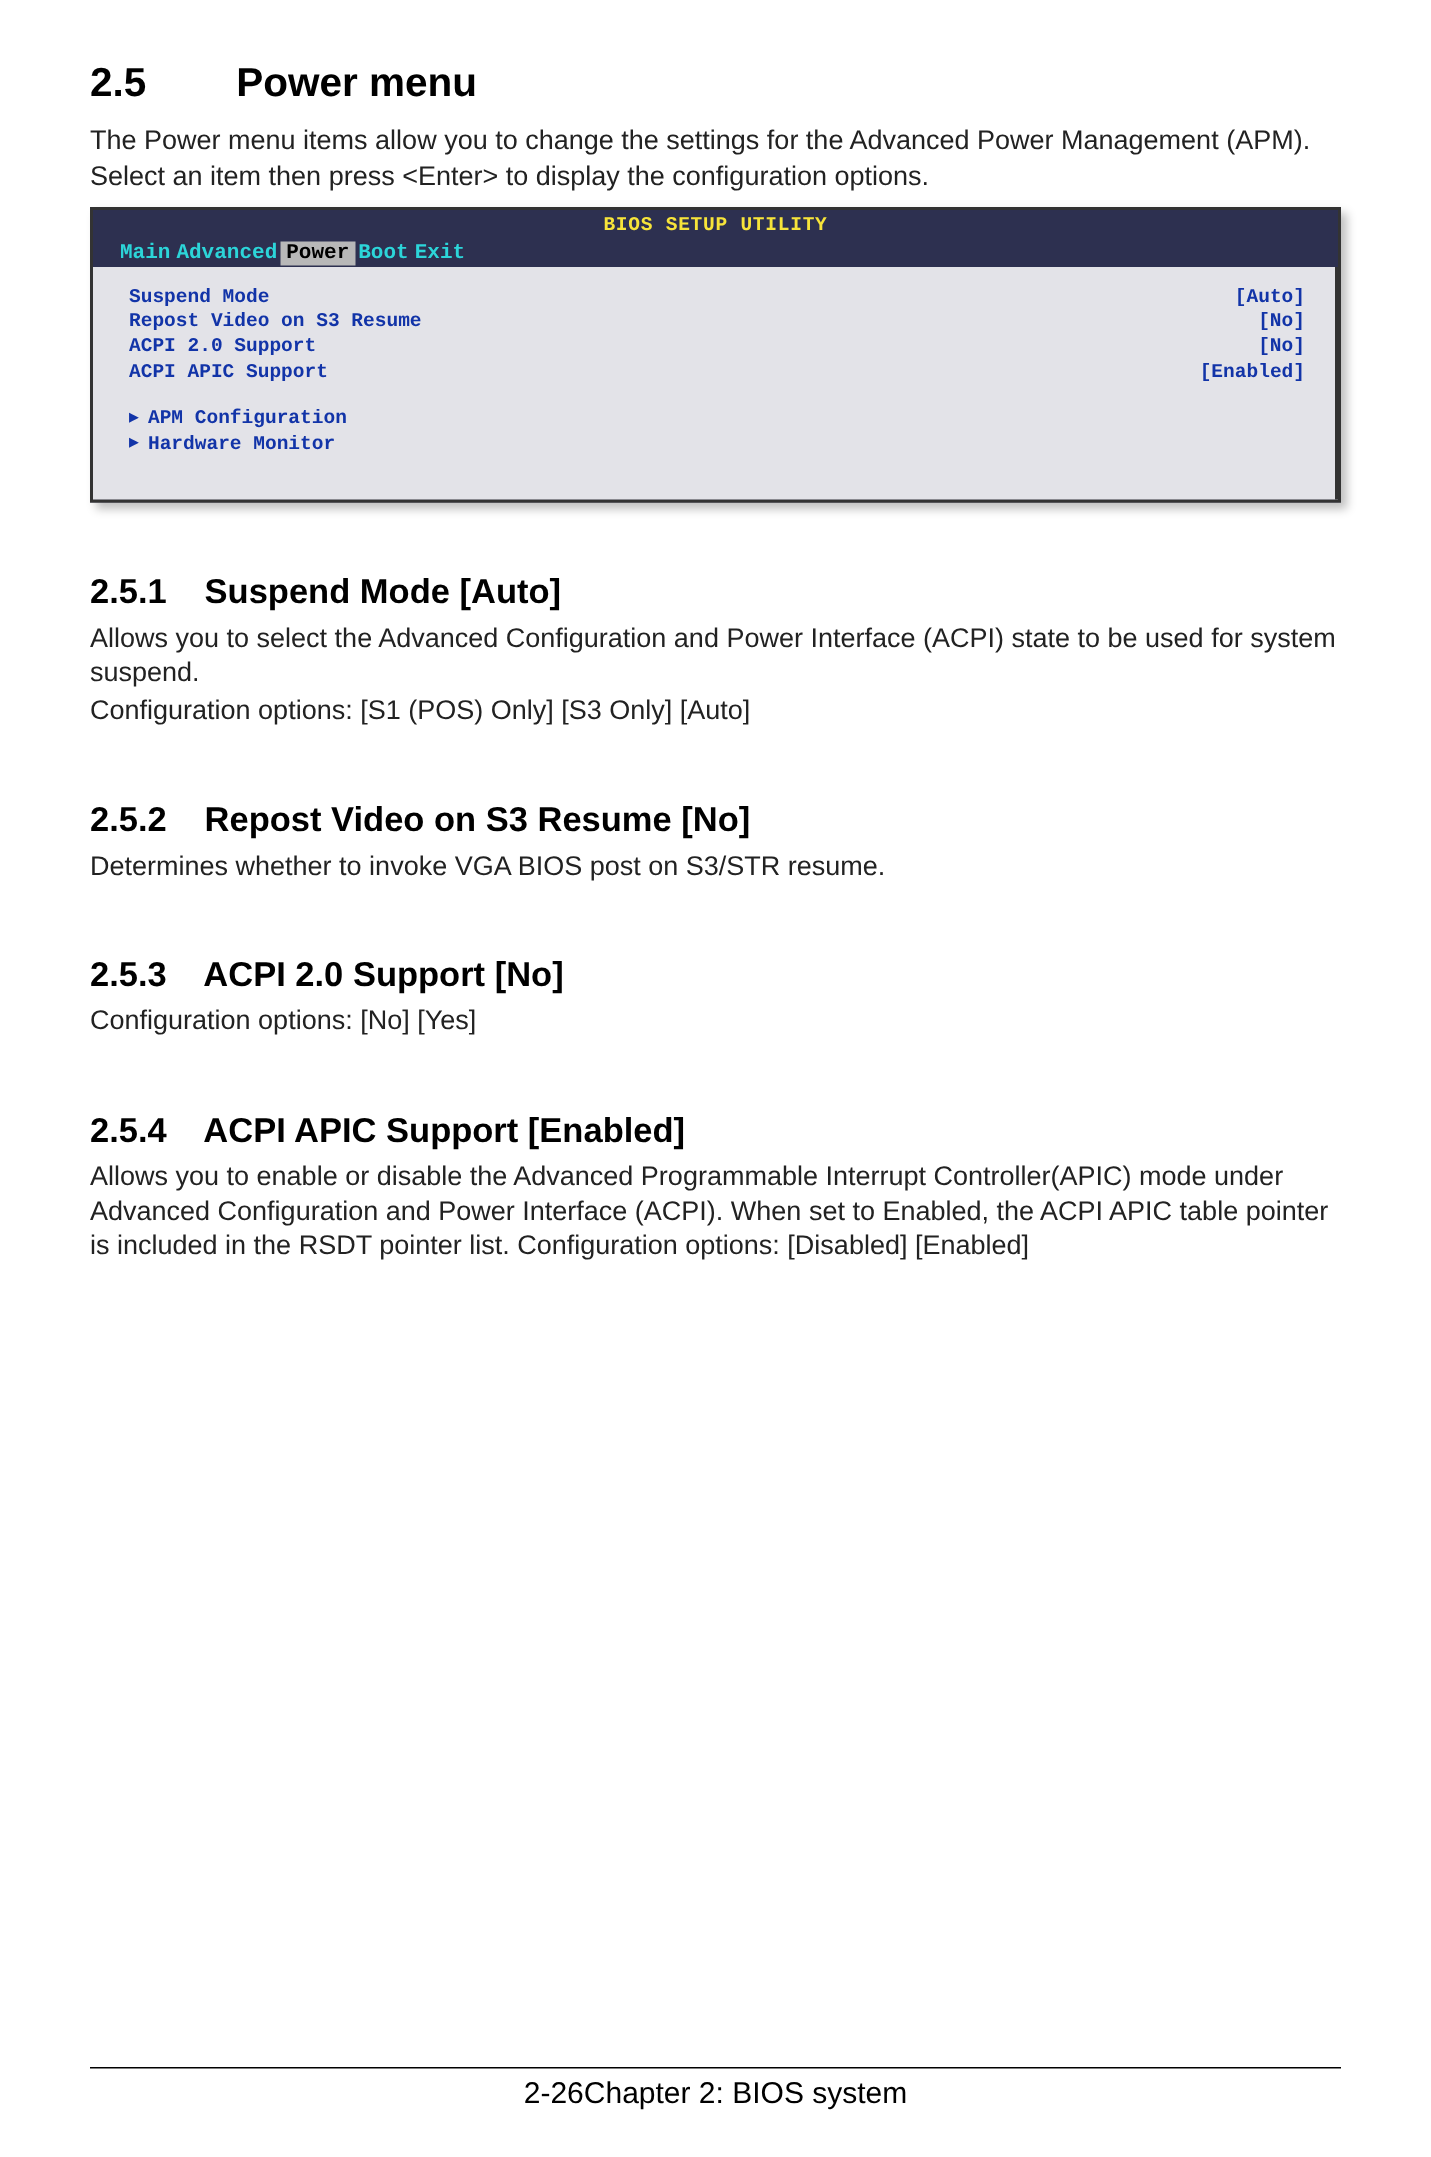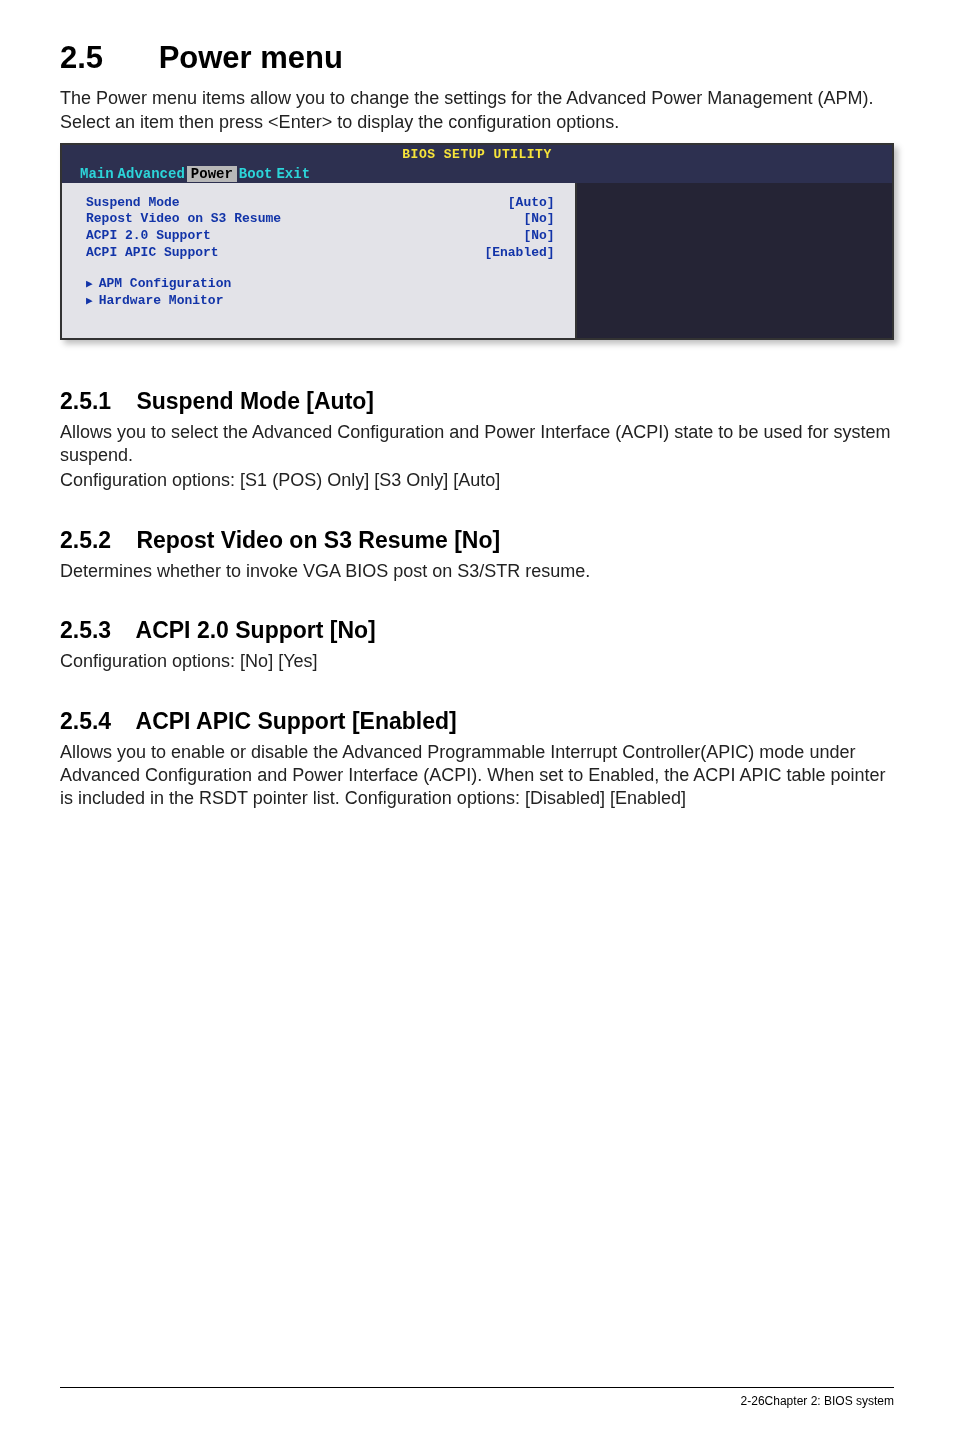--- a/index.html
+++ b/index.html
@@ -6,38 +6,38 @@
     body {
       font-family: Arial, Helvetica, sans-serif;
       background: #fff;
       width: 954px;
       padding: 40px 60px 30px 60px;
       display: flex;
       flex-direction: column;
       min-height: 1438px;
     }
     .main-heading {
-      font-size: 31px;
+      font-size: 27px;
       font-weight: bold;
       margin-bottom: 10px;
       color: #000;
     }
     .num-part { display: inline-block; width: 90px; }
     .intro-text {
       font-size: 18px;
       line-height: 1.35;
       margin-bottom: 8px;
       color: #222;
     }
 
     
     .bios-box {
       border: 2px solid #333;
       background: #2e2e3e;
-      margin-bottom: 28px;
+      margin-bottom: 13px;
       box-shadow: 4px 4px 6px rgba(0,0,0,0.25);
     }
     .bios-header {
       background: #2d3050;
       display: flex;
       align-items: flex-start;
       position: relative;
       height: 38px;
       font-family: "Courier New", monospace;
       font-size: 14px;
@@ -65,20 +65,21 @@
     .bios-tab {
       padding: 0 2px;
     }
     .bios-tab.active {
       background: #b8b8b8;
       color: #000000;
       padding: 0 4px;
     }
     .bios-body {
       display: flex;
+      flex-direction: column;
     }
     .bios-left {
       flex: 0 0 62%;
       background: #e3e3e8;
       border-right: 2px solid #333;
       padding: 12px 20px 24px 24px;
       font-family: "Courier New", monospace;
       font-size: 13px;
       color: #1234a8;
       font-weight: bold;
@@ -104,41 +105,41 @@
     }
     .sub-row {
       display: flex;
       align-items: center;
     }
 
     
     .sub-heading {
       font-size: 23px;
       font-weight: bold;
-      margin-top: 20px;
+      margin-top: 33px;
       margin-bottom: 6px;
       color: #000;
     }
     .sub-num { display: inline-block; width: 70px; }
     .body-text {
       font-size: 18px;
       line-height: 1.3;
       color: #222;
       margin-bottom: 2px;
     }
     .section-block { margin-bottom: 12px; }
 
     
     .footer {
       margin-top: auto;
       border-top: 1px solid #000;
       padding-top: 6px;
       display: flex;
-      justify-content: flex-end;
-      font-size: 12px;
+      justify-content: center;
+      font-size: 20px;
       color: #000;
     }
     .spacer-flex { flex-grow: 1; }
   </style>
 </head>
 <body>
 
 <h1 class="main-heading">
   <span class="num-part">2.5</span>
   <span>Power menu</span>

